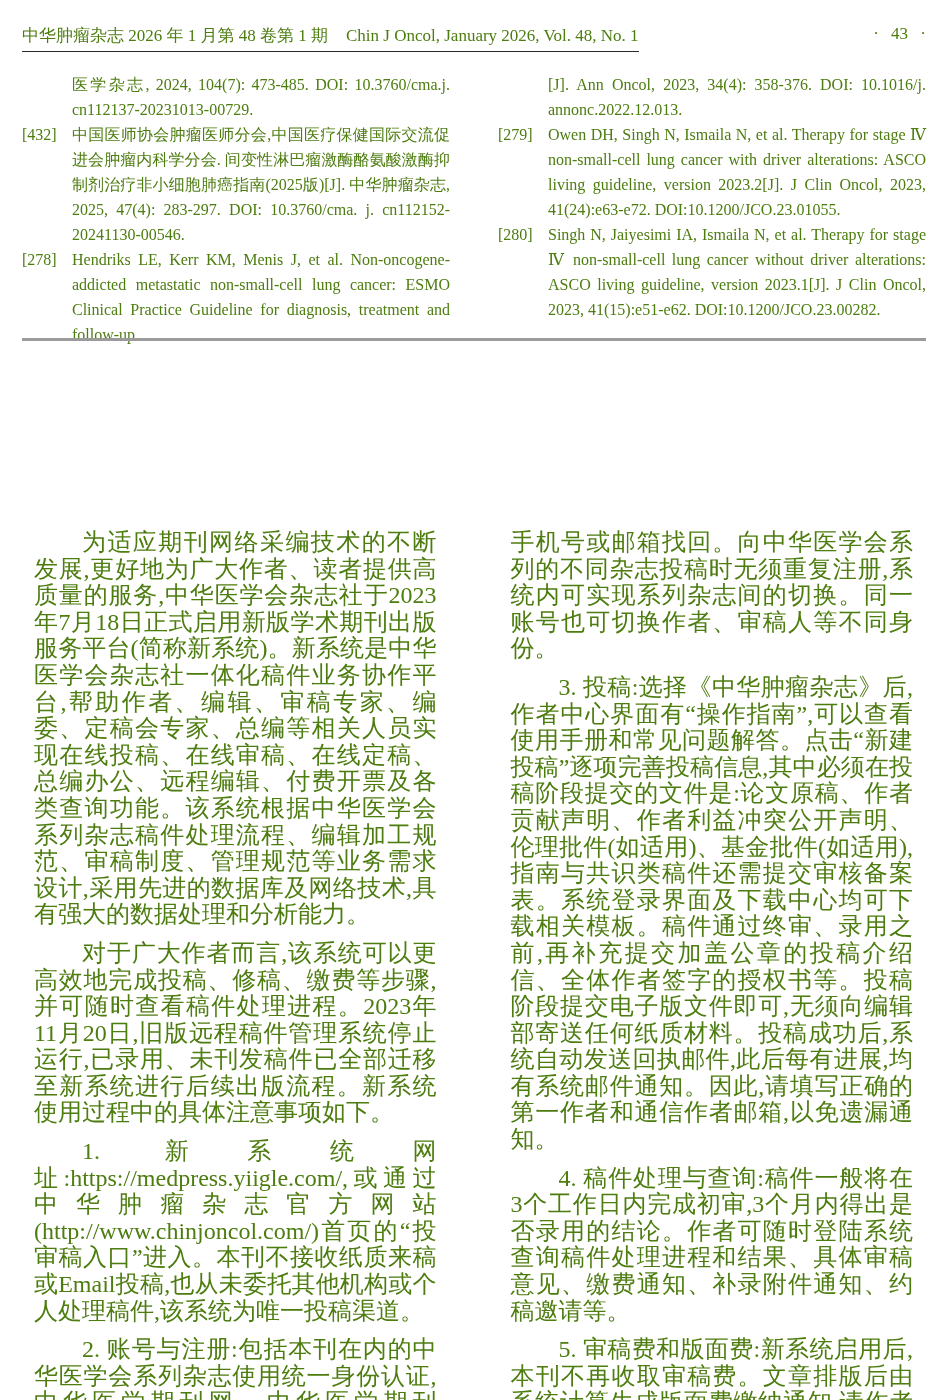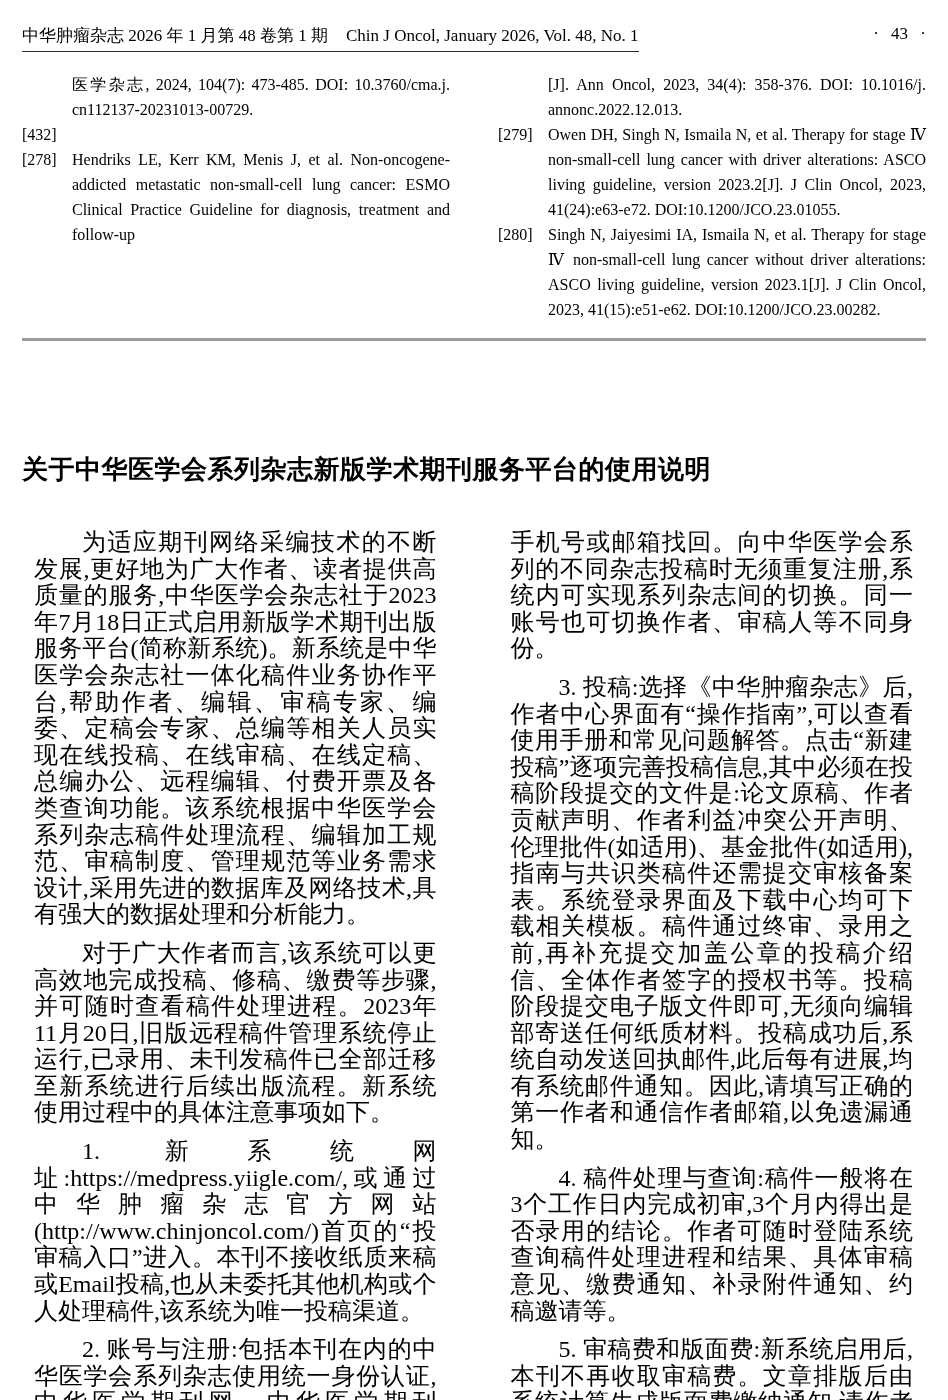--- a/index.html
+++ b/index.html
@@ -2,21 +2,21 @@
 <html><head>
 <meta charset="utf-8">
 <style>
   html, body { margin: 0; padding: 0; background: #e8e8e8; }
   .page {
     position: relative;
     width: 948px;
     height: 1400px;
     margin: 0 auto;
     background: #ffffff;
-    color: #000000;
+    color: #4d7c0f;
     font-family: "Liberation Serif", "DejaVu Serif", serif;
     overflow: hidden;
   }
 
   
   .header {
     position: absolute;
     top: 24px; left: 22px; right: 22px;
     display: flex;
     justify-content: space-between;
@@ -32,21 +32,21 @@
   .page-num { word-spacing: 8px; }
 
   
   .refs {
     position: absolute;
     top: 72px; left: 22px; right: 22px;
     display: flex;
     gap: 48px;
   }
   .ref-col { flex: 1 1 0; min-width: 0; }
-  .ref-item { display: flex; }
+  .ref-item { display: flex; justify-content: flex-end; }
   .ref-label {
     flex: 0 0 50px;
     font-size: 16px;
     line-height: 25px;
   }
   .ref-text {
     flex: 1 1 auto;
     font-size: 16px;
     line-height: 25px;
     text-align: justify;
@@ -122,20 +122,21 @@
   </div>
 
   <div class="refs">
     <div class="ref-col">
       <div class="ref-item">
         <span class="ref-label"></span>
         <span class="ref-text">医学杂志, 2024, 104(7): 473-485. DOI: 10.3760/cma.j. cn112137-20231013-00729.</span>
       </div>
       <div class="ref-item">
         <span class="ref-label">[432]</span>
+        <span class="ref-text">中国医师协会肿瘤医师分会,中国医疗保健国际交流促进会肿瘤内科学分会. 间变性淋巴瘤激酶酪氨酸激酶抑制剂治疗非小细胞肺癌指南(2025版)[J]. 中华肿瘤杂志, 2025, 47(4): 283-297. DOI: 10.3760/cma. j. cn112152-20241130-00546.</span>
       </div>
       <div class="ref-item">
         <span class="ref-label">[278]</span>
         <span class="ref-text">Hendriks LE, Kerr KM, Menis J, et al. Non-oncogene-addicted metastatic non-small-cell lung cancer: ESMO Clinical Practice Guideline for diagnosis, treatment and follow-up</span>
       </div>
     </div>
     <div class="ref-col">
       <div class="ref-item">
         <span class="ref-label"></span>
         <span class="ref-text">[J]. Ann Oncol, 2023, 34(4): 358-376. DOI: 10.1016/j. annonc.2022.12.013.</span>
@@ -147,21 +148,20 @@
       <div class="ref-item">
         <span class="ref-label">[280]</span>
         <span class="ref-text">Singh N, Jaiyesimi IA, Ismaila N, et al. Therapy for stage Ⅳ non-small-cell lung cancer without driver alterations: ASCO living guideline, version 2023.1[J]. J Clin Oncol, 2023, 41(15):e51-e62. DOI:10.1200/JCO.23.00282.</span>
       </div>
     </div>
   </div>
 
   <div class="divider"></div>
 
 
-  <h1 class="title">关于中华医学会系列杂志新版学术期刊服务平台的使用说明</h1>
 
   <div class="body">
     <div class="body-col">
       <p class="indent">为适应期刊网络采编技术的不断发展,更好地为广大作者、读者提供高质量的服务,中华医学会杂志社于2023年7月18日正式启用新版学术期刊出版服务平台(简称新系统)。新系统是中华医学会杂志社一体化稿件业务协作平台,帮助作者、编辑、审稿专家、编委、定稿会专家、总编等相关人员实现在线投稿、在线审稿、在线定稿、总编办公、远程编辑、付费开票及各类查询功能。该系统根据中华医学会系列杂志稿件处理流程、编辑加工规范、审稿制度、管理规范等业务需求设计,采用先进的数据库及网络技术,具有强大的数据处理和分析能力。</p>
       <p class="indent">对于广大作者而言,该系统可以更高效地完成投稿、修稿、缴费等步骤,并可随时查看稿件处理进程。2023年11月20日,旧版远程稿件管理系统停止运行,已录用、未刊发稿件已全部迁移至新系统进行后续出版流程。新系统使用过程中的具体注意事项如下。</p>
       <p class="indent">1. 新系统网址:https://medpress.yiigle.com/,或通过中华肿瘤杂志官方网站(http://www.chinjoncol.com/)首页的“投审稿入口”进入。本刊不接收纸质来稿或Email投稿,也从未委托其他机构或个人处理稿件,该系统为唯一投稿渠道。</p>
       <p class="indent">2. 账号与注册:包括本刊在内的中华医学会系列杂志使用统一身份认证,中华医学期刊网、中华医学期刊APP、中华医学全文数据库、原稿件管理系统用户均可直接登录新系统,无需重新注册。首次投稿的作者,必须先注册,申请成为目标杂志的作者,才能投稿。手机号和邮箱均不可重复注册,如果手机号被另一账号占用,须先将占用账号的手机号更改为其他号码,邮箱同理。如果使用不同手机号和邮箱注册,则认定为2个账号,将导致查询稿件时信息不完整,目前也没有合并账号的途径。如果遗忘密码,可通过</p>
     </div>
     <div class="body-col">
       <p>手机号或邮箱找回。向中华医学会系列的不同杂志投稿时无须重复注册,系统内可实现系列杂志间的切换。同一账号也可切换作者、审稿人等不同身份。</p>

